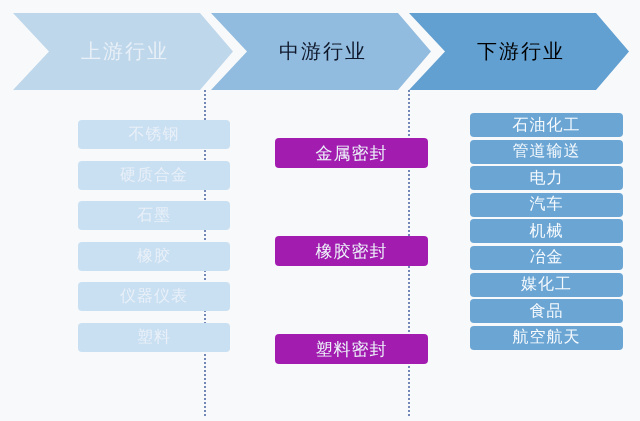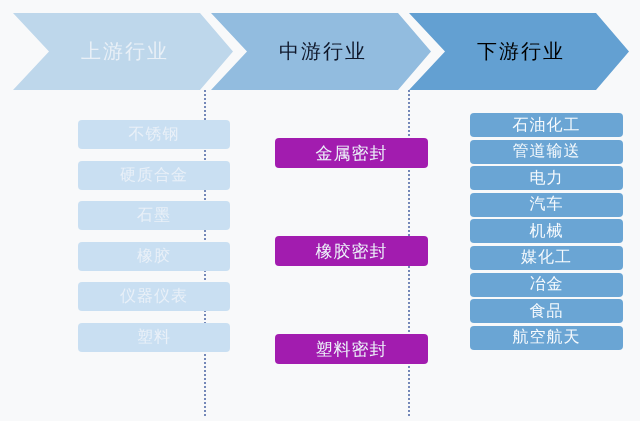--- a/index.html
+++ b/index.html
@@ -85,19 +85,19 @@
     <div class="box">橡胶密封</div>
     <div class="box">塑料密封</div>
   </div>
 
   <div class="col col-3">
     <div class="box">石油化工</div>
     <div class="box">管道输送</div>
     <div class="box">电力</div>
     <div class="box">汽车</div>
     <div class="box">机械</div>
+    <div class="box">冶金</div>
     <div class="box">媒化工</div>
-    <div class="box">冶金</div>
     <div class="box">食品</div>
     <div class="box">航空航天</div>
   </div>
 
 </div>
 
 </body></html>

